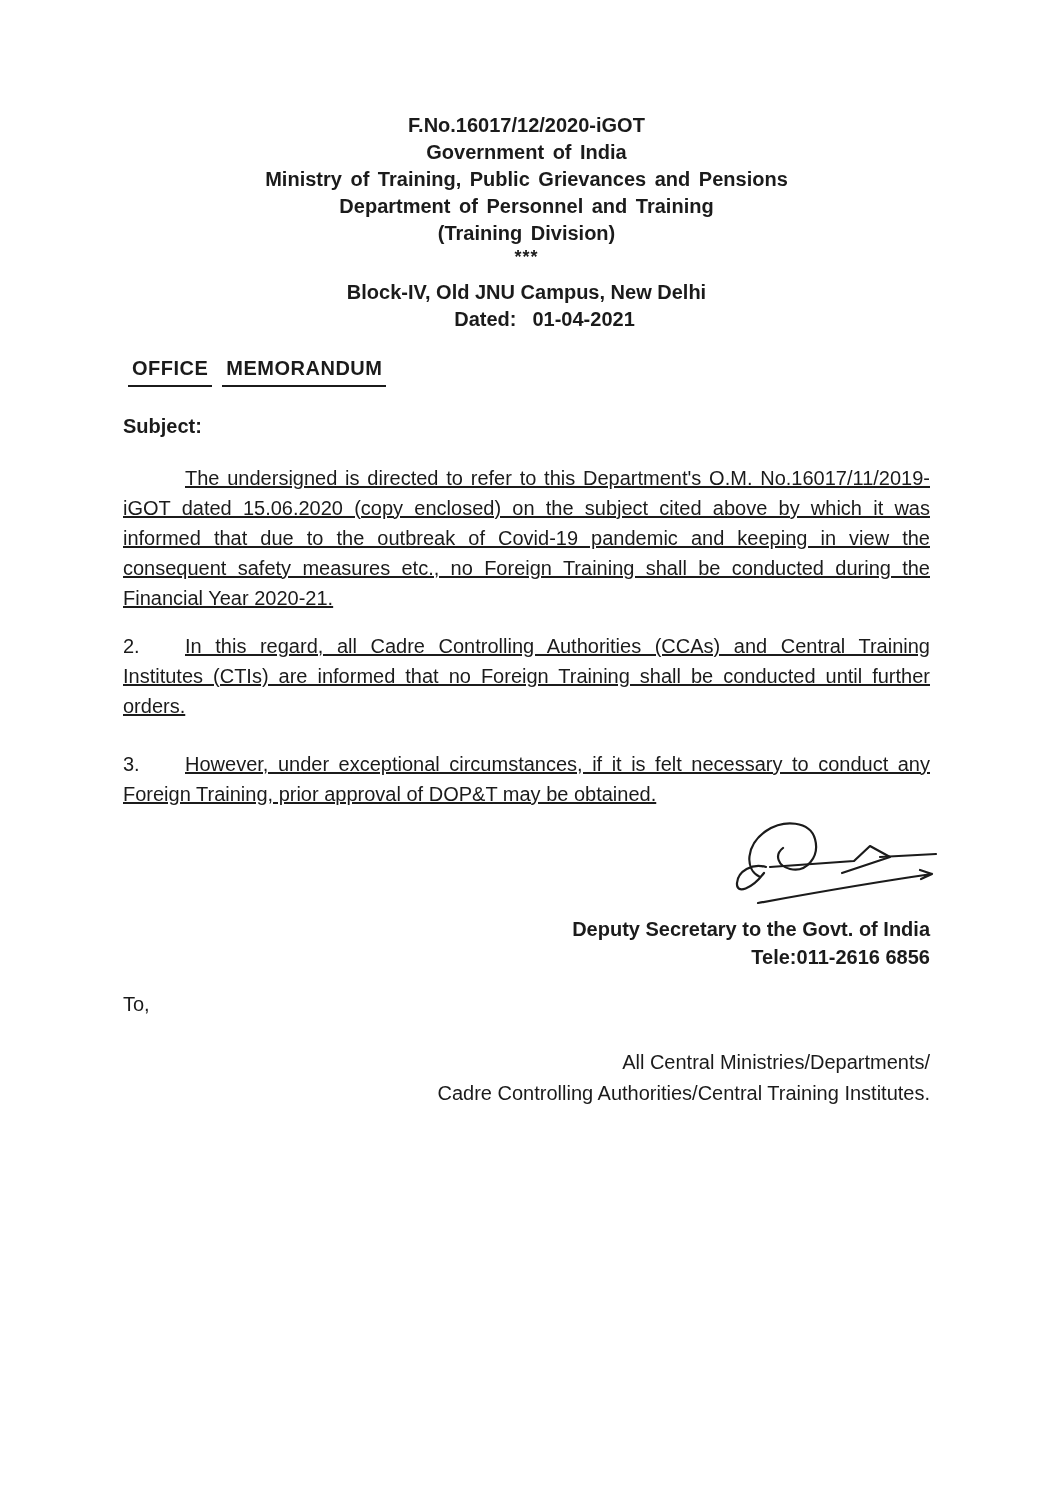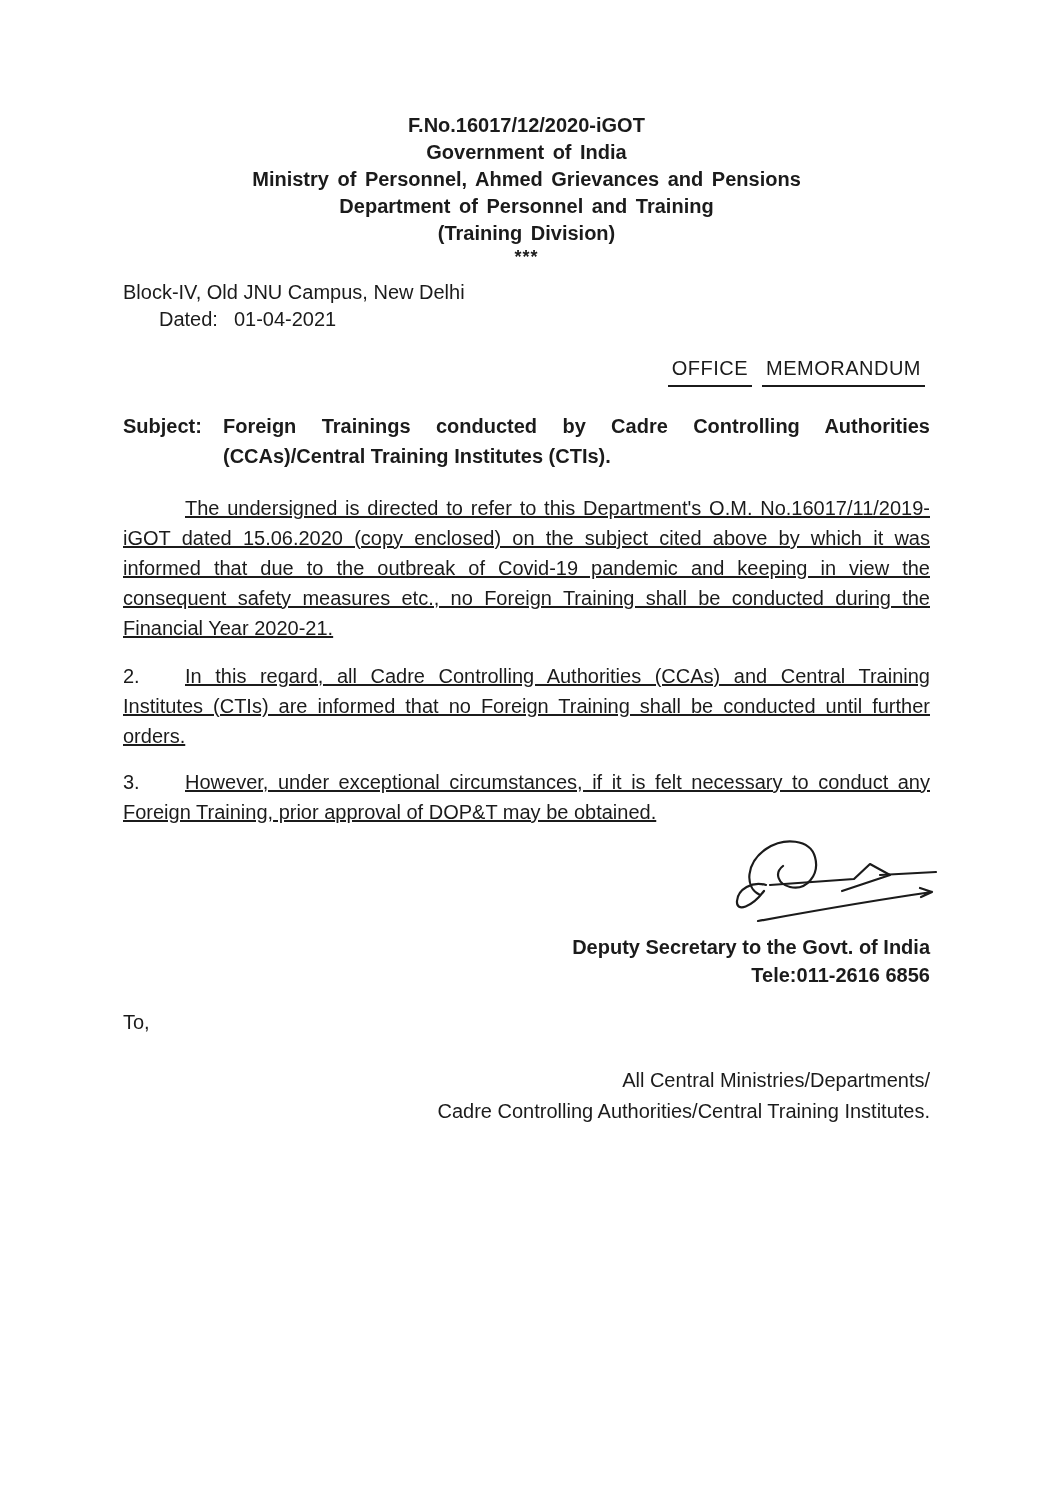--- a/index.html
+++ b/index.html
@@ -25,30 +25,30 @@
   }
   .sep-line {
     text-align: center;
     font-weight: bold;
     font-size: 18px;
     line-height: 20px;
     letter-spacing: 1px;
   }
   .right-block {
     margin-top: 12px;
-    text-align: left;
-    font-weight: normal;
+    text-align: center;
+    font-weight: bold;
     font-size: 20px;
     line-height: 27px;
   }
   .date-line .date-label { margin-right: 16px; padding-left: 36px; }
   .memo-title {
     margin-top: 20px;
-    text-align: right;
-    font-weight: normal;
+    text-align: left;
+    font-weight: bold;
     font-size: 20px;
     letter-spacing: 0.5px;
     line-height: 30px;
   }
   .memo-title .tword {
     display: inline-block;
     border-bottom: 2px solid #1b1b1b;
     padding: 0 4px 2px 4px;
     margin: 0 5px;
   }
@@ -63,21 +63,21 @@
   .subject-text  { flex: 1; text-align: justify; }
   .para {
     margin: 0;
     font-size: 20px;
     line-height: 30px;
     text-align: justify;
     text-decoration: underline;
   }
   .para-1 { margin-top: 22px; text-indent: 62px; }
   .para-2 { margin-top: 18px; }
-  .para-3 { margin-top: 16px; }
+  .para-3 { margin-top: 28px; }
   .pnum {
     display: inline-block;
     width: 62px;
     text-indent: 0;
   }
   .sig-block {
     margin-top: 8px;
     text-align: right;
     font-size: 20px;
     line-height: 28px;
@@ -102,40 +102,39 @@
 </style>
 </head>
 <body>
 
 <div class="page">
   <div class="content">
 
     <div class="center-block">
       <div>F.No.16017/12/2020-iGOT</div>
       <div>Government of India</div>
-      <div>Ministry of Personnel, Ahmed Grievances and Pensions</div>
+      <div>Ministry of Training, Public Grievances and Pensions</div>
       <div>Department of Personnel and Training</div>
       <div>(Training Division)</div>
     </div>
     <div class="sep-line">***</div>
 
     <div class="right-block">
       <div>Block-IV, Old JNU Campus, New Delhi</div>
       <div class="date-line">
         <span class="date-label">Dated:</span><span>01-04-2021</span>
       </div>
     </div>
 
     <div class="memo-title">
       <span class="tword">OFFICE</span><span class="tword">MEMORANDUM</span>
     </div>
 
     <div class="subject-row">
       <div class="subject-label">Subject:</div>
-      <div class="subject-text">Foreign Trainings conducted by Cadre Controlling Authorities (CCAs)/Central Training Institutes (CTIs).</div>
     </div>
 
     <p class="para para-1">The undersigned is directed to refer to this Department's O.M. No.16017/11/2019-iGOT dated 15.06.2020 (copy enclosed) on the subject cited above by which it was informed that due to the outbreak of Covid-19 pandemic and keeping in view the consequent safety measures etc., no Foreign Training shall be conducted during the Financial Year 2020-21.</p>
 
     <p class="para para-2"><span class="pnum">2.</span><span>In this regard, all Cadre Controlling Authorities (CCAs) and Central Training Institutes (CTIs) are informed that no Foreign Training shall be conducted until further orders.</span></p>
 
     <p class="para para-3"><span class="pnum">3.</span><span>However, under exceptional circumstances, if it is felt necessary to conduct any Foreign Training, prior approval of DOP&amp;T may be obtained.</span></p>
 
     <div class="sig-block">
       <svg class="sig-scribble" width="220" height="98" viewBox="0 0 220 98" fill="none" xmlns="http://www.w3.org/2000/svg">

